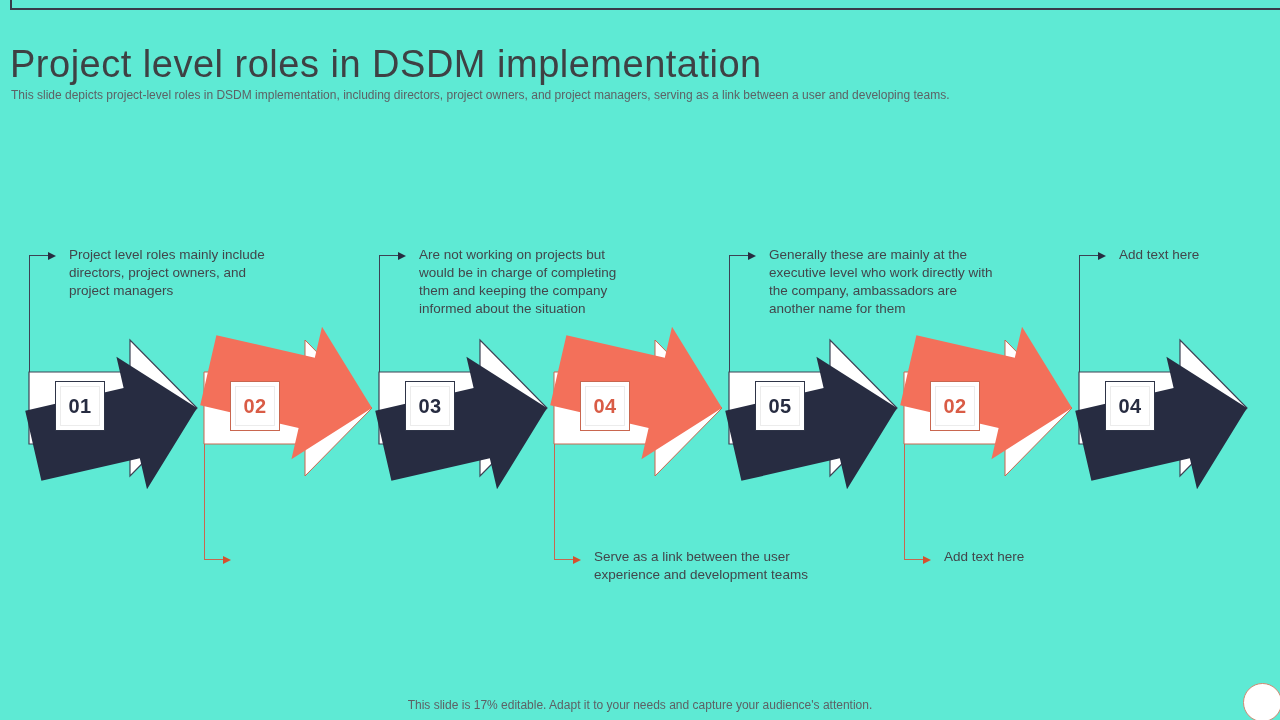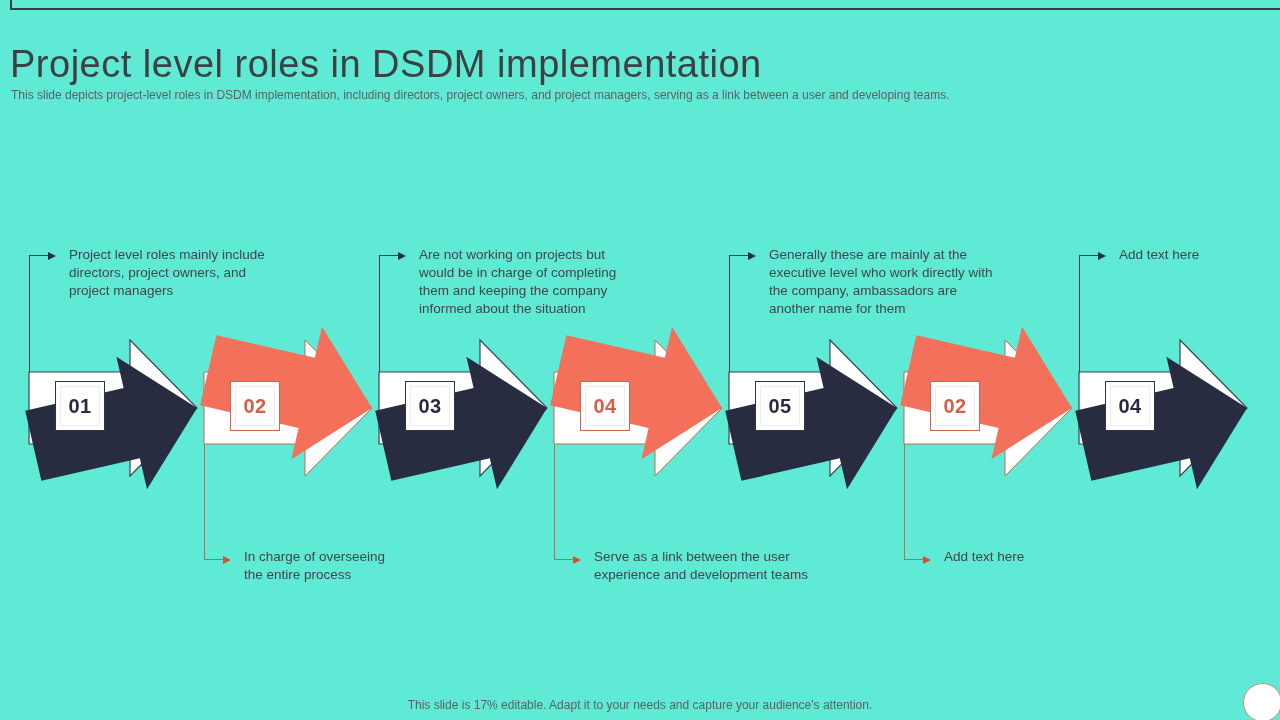--- a/index.html
+++ b/index.html
@@ -90,21 +90,20 @@
       <path class="arrow-solid" d="M14,42 H115 V10 L182,78 L115,146 V114 H14 Z" transform="rotate(-13 182 78)"></path>
     </svg>
     <div class="num-box">
       <span class="num">01</span>
     </div>
   </div>
       <div class="step coral bottom" style="left: 190px;">
     <div class="connector">
       <span class="arrowhead"></span>
     </div>
-    <div class="label">In charge of overseeing the entire process</div>
     <svg class="arrow-svg" width="190" height="170" viewBox="0 0 190 170" xmlns="http://www.w3.org/2000/svg">
       <path class="arrow-outline" d="M14,42 H115 V10 L182,78 L115,146 V114 H14 Z"></path>
       <path class="arrow-solid" d="M14,42 H115 V10 L182,78 L115,146 V114 H14 Z" transform="rotate(13 182 78)"></path>
     </svg>
     <div class="num-box">
       <span class="num">02</span>
     </div>
   </div>
       <div class="step dark top" style="left: 365px;">
     <div class="connector">

